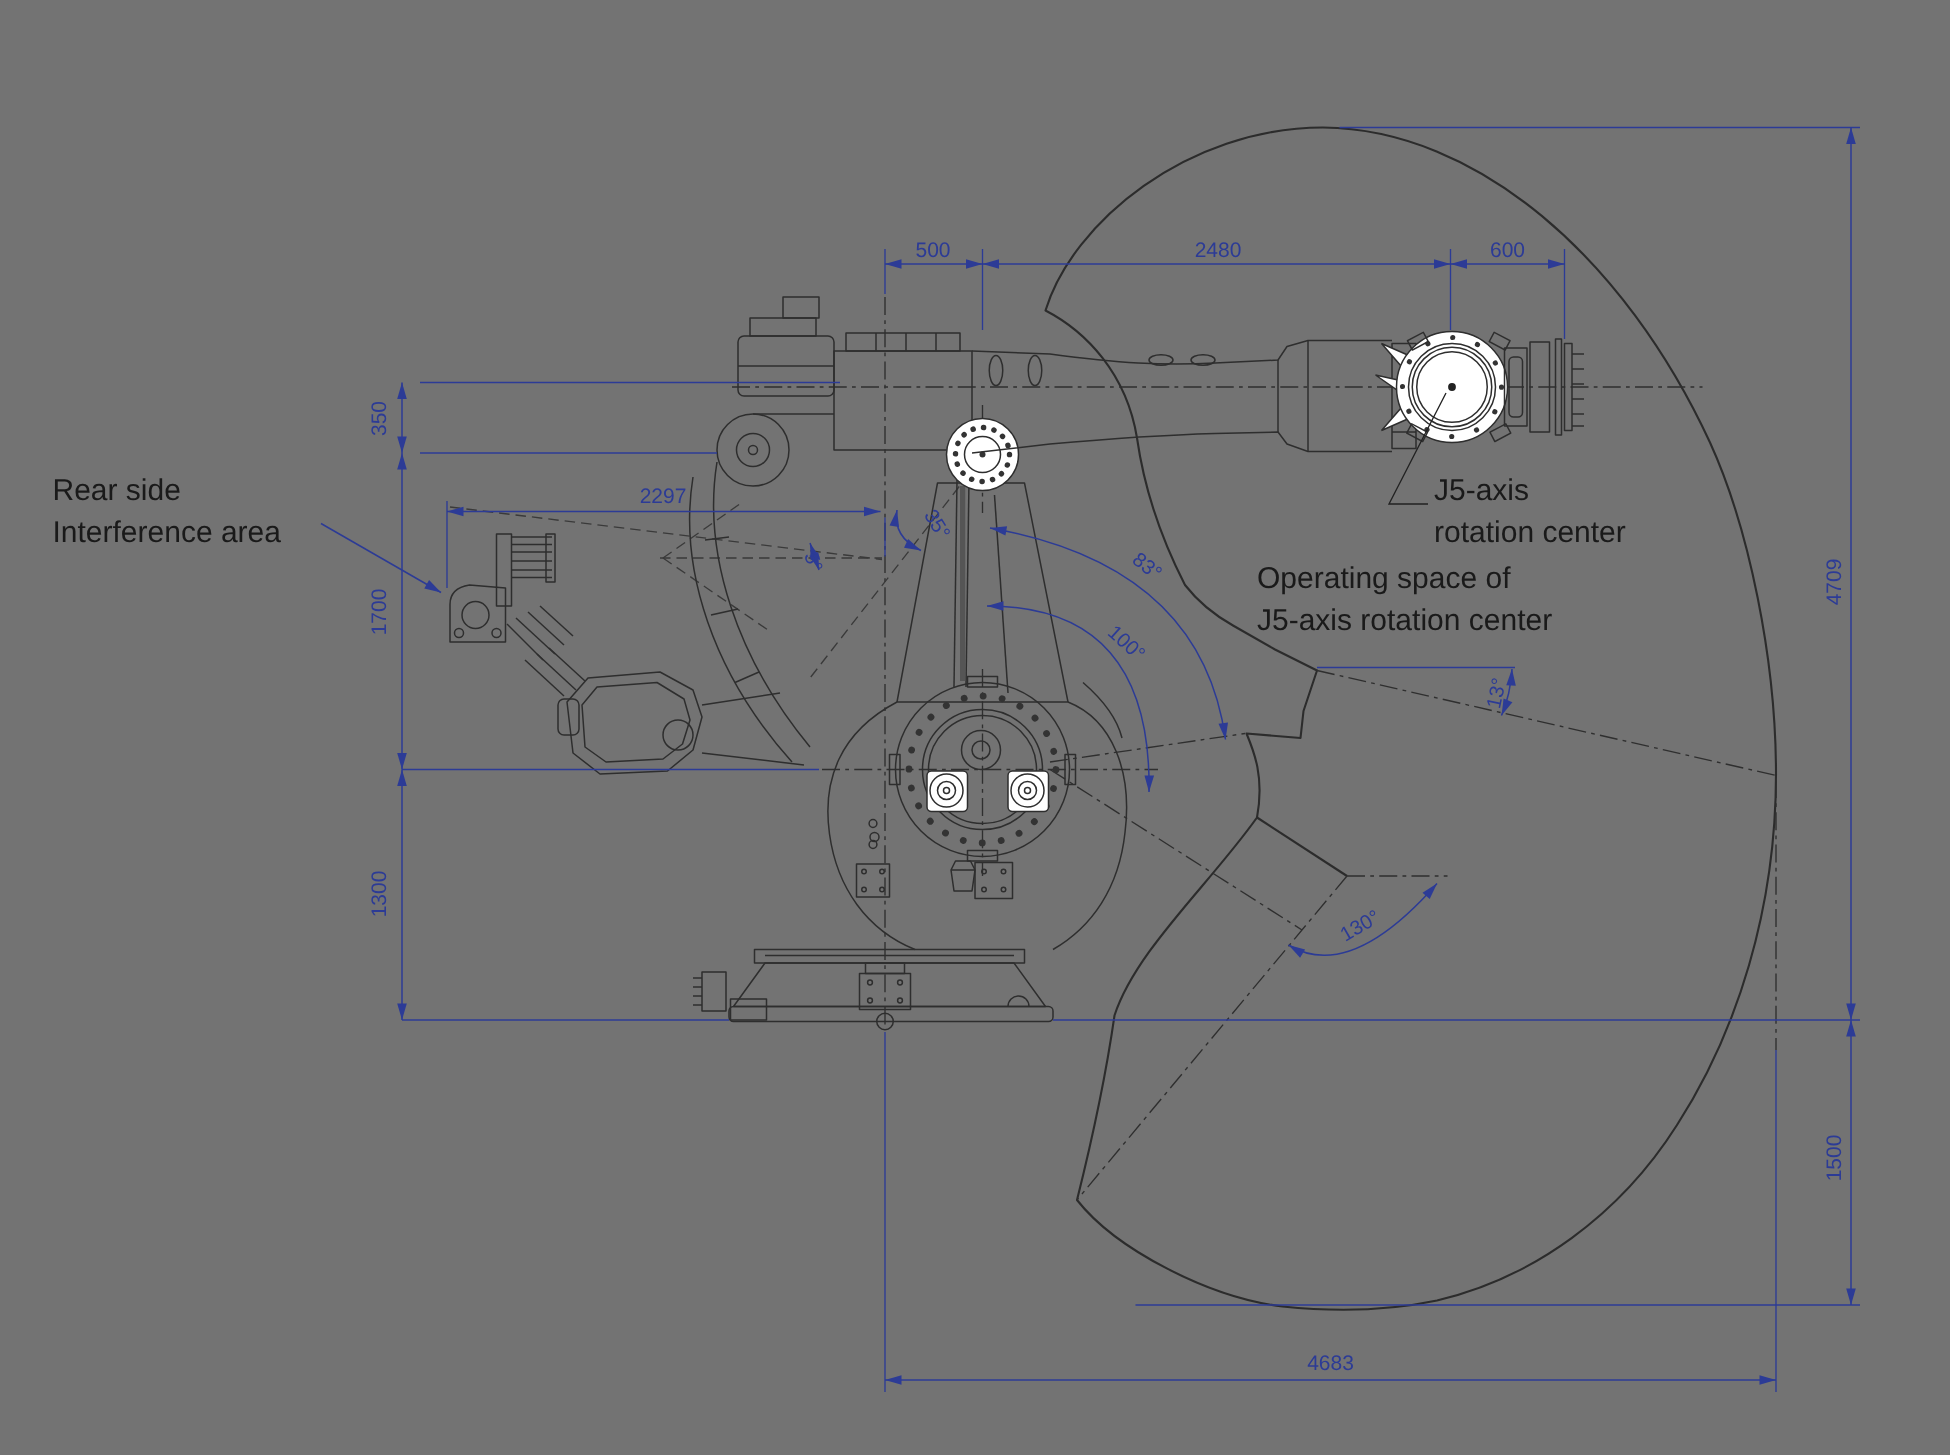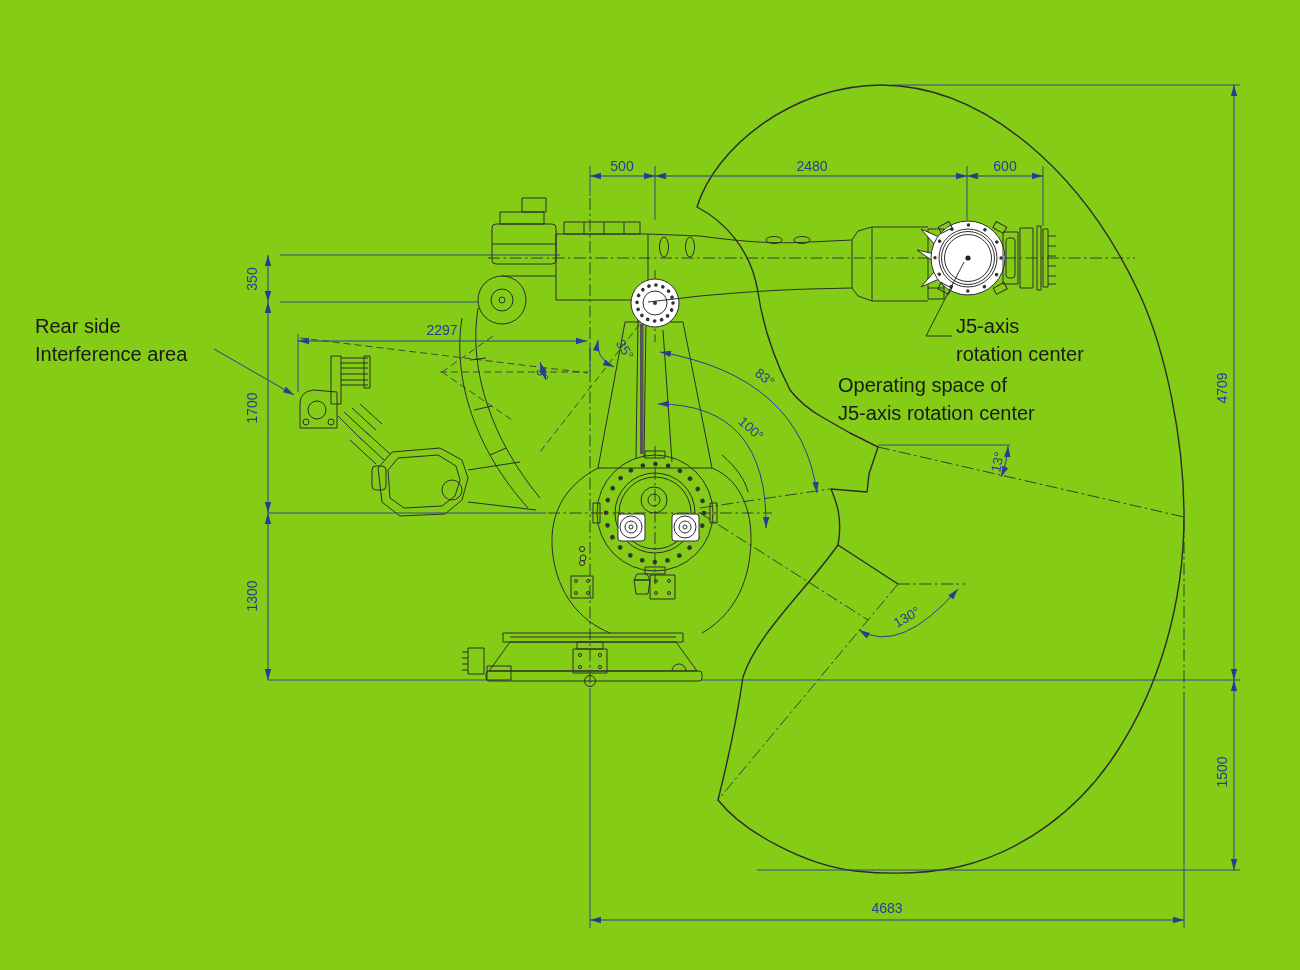--- a/index.html
+++ b/index.html
@@ -1,16 +1,16 @@
 <!DOCTYPE html>
 <html><head>
 <meta charset="utf-8">
 <style>
   html,body{margin:0;padding:0;background:#ffffff;}
-  .stage{position:relative;width:1300px;height:970px;background:#84cc16;overflow:hidden;}
+  .stage{position:relative;width:1300px;height:970px;background:#737373;overflow:hidden;}
   svg{display:block;}
   text{font-family:"Liberation Sans","DejaVu Sans",sans-serif;}
   .dimtxt{fill:#2c3b96;font-size:14px;}
   .angtxt{fill:#2c3b96;font-size:13.5px;}
   .notetxt{fill:#1a1a1a;font-size:20px;}
   .thin{stroke:#2c3b96;stroke-width:0.9;fill:none;}
   .dimline{stroke:#2c3b96;stroke-width:1;fill:none;}
   .cl{stroke:#2f2f2f;stroke-width:0.9;fill:none;stroke-dasharray:12 3.5 2.5 3.5;}
   .dashc{stroke:#3a3a3a;stroke-width:0.9;fill:none;stroke-dasharray:7 4;}
   .env{stroke:#2c2c2c;stroke-width:1.4;fill:none;stroke-linejoin:round;}

